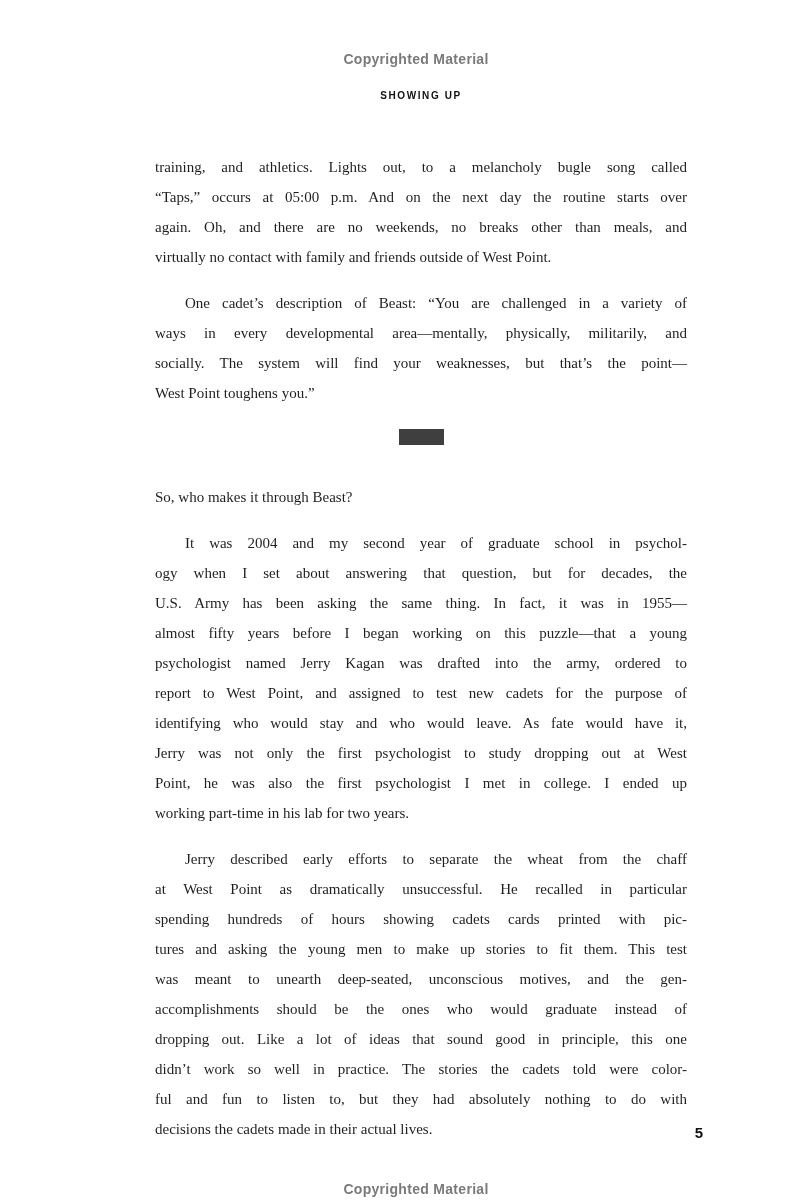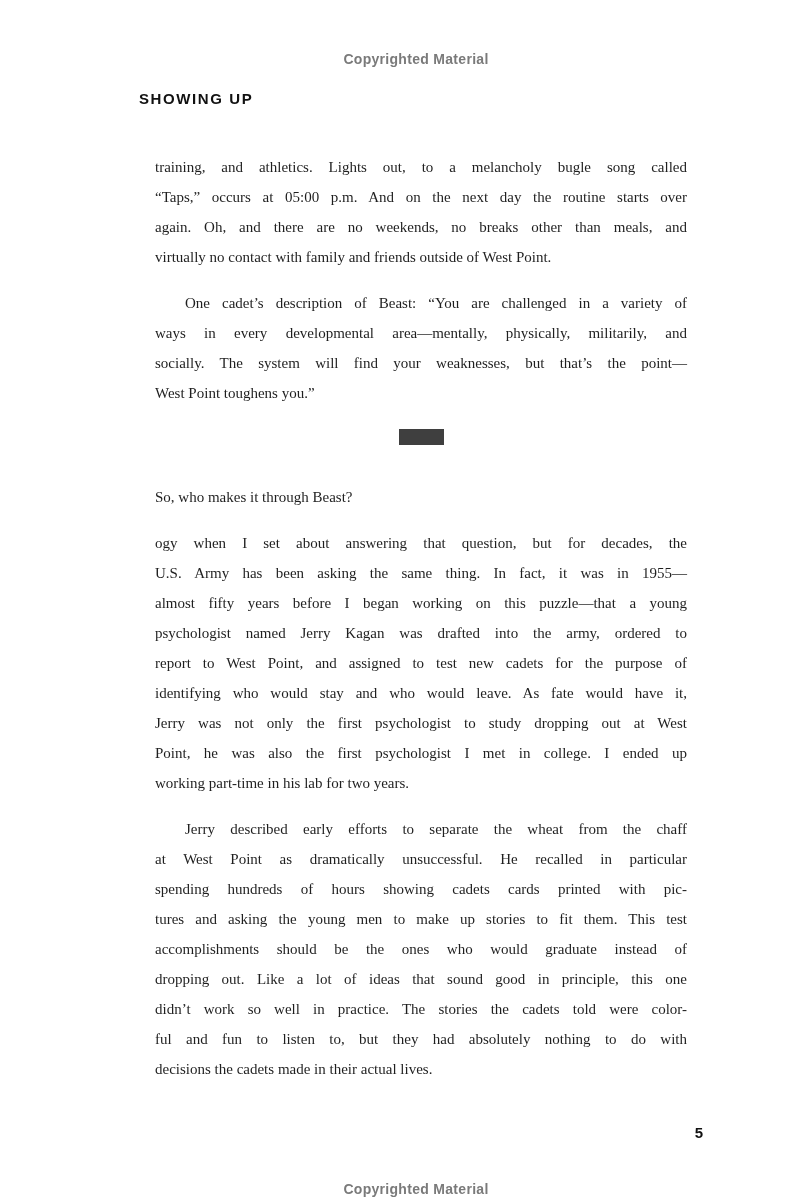--- a/index.html
+++ b/index.html
@@ -30,24 +30,24 @@
     letter-spacing: 0.3px;
     color: var(--gray);
   }
   .copyright-notice.top { top: 27px; }
   .copyright-notice.bottom { top: 1157px; }
   .running-head {
     position: absolute;
     top: 66px;
     left: 115px;
     width: 580px;
-    text-align: left;
+    text-align: center;
     font-family: "Liberation Sans", sans-serif;
     font-weight: bold;
-    font-size: 15px;
+    font-size: 10px;
     letter-spacing: 1.6px;
     color: var(--ink);
   }
   .body-column {
     position: absolute;
     left: 115px;
     top: 112px;
     width: 580px;
     font-size: 15px;
     line-height: 30px;
@@ -107,35 +107,37 @@
         <div class="text-line">socially. The system will find your weaknesses, but that’s the point—</div>
         <div class="text-line last">West Point toughens you.”</div>
       </div>
       <div class="section-break">
         <div class="section-break-rule"></div>
       </div>
       <div class="paragraph">
         <div class="text-line last">So, who makes it through Beast?</div>
       </div>
       <div class="paragraph">
+        <div class="text-line first-indent">It was 2004 and my second year of graduate school in psychol-</div>
         <div class="text-line">ogy when I set about answering that question, but for decades, the</div>
         <div class="text-line">U.S. Army has been asking the same thing. In fact, it was in 1955—</div>
         <div class="text-line">almost fifty years before I began working on this puzzle—that a young</div>
         <div class="text-line">psychologist named Jerry Kagan was drafted into the army, ordered to</div>
         <div class="text-line">report to West Point, and assigned to test new cadets for the purpose of</div>
         <div class="text-line">identifying who would stay and who would leave. As fate would have it,</div>
         <div class="text-line">Jerry was not only the first psychologist to study dropping out at West</div>
         <div class="text-line">Point, he was also the first psychologist I met in college. I ended up</div>
         <div class="text-line last">working part-time in his lab for two years.</div>
       </div>
       <div class="paragraph">
         <div class="text-line first-indent">Jerry described early efforts to separate the wheat from the chaff</div>
         <div class="text-line">at West Point as dramatically unsuccessful. He recalled in particular</div>
         <div class="text-line">spending hundreds of hours showing cadets cards printed with pic-</div>
         <div class="text-line">tures and asking the young men to make up stories to fit them. This test</div>
+        <div class="text-line">was meant to unearth deep-seated, unconscious motives, and the gen-</div>
         <div class="text-line">accomplishments should be the ones who would graduate instead of</div>
         <div class="text-line">dropping out. Like a lot of ideas that sound good in principle, this one</div>
         <div class="text-line">didn’t work so well in practice. The stories the cadets told were color-</div>
         <div class="text-line">ful and fun to listen to, but they had absolutely nothing to do with</div>
         <div class="text-line last">decisions the cadets made in their actual lives.</div>
       </div>
     </div>
 
   <div class="page-number">5</div>
 

